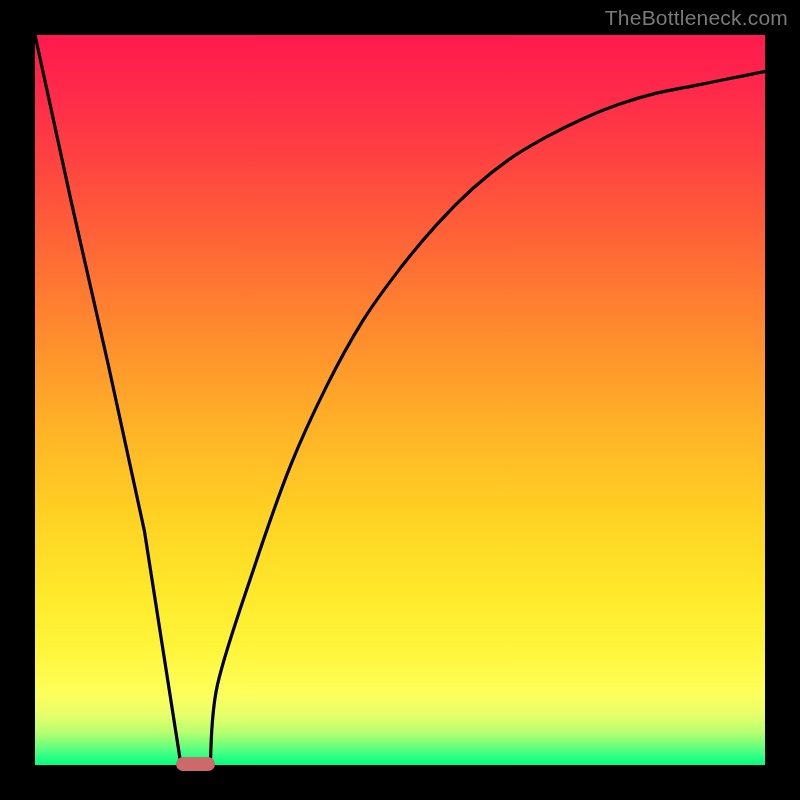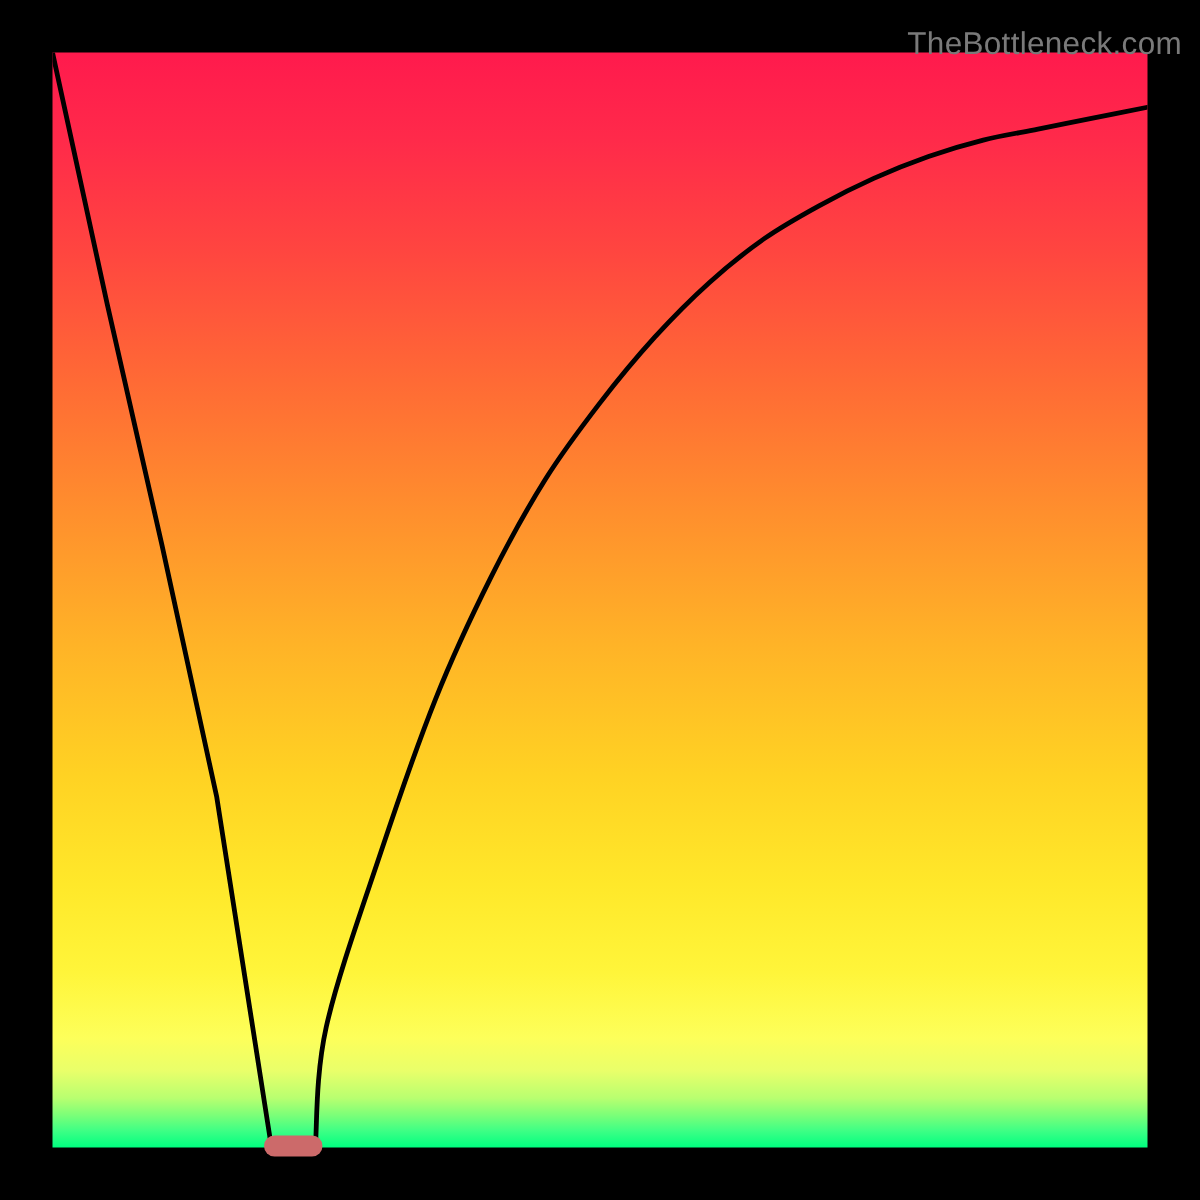--- a/index.html
+++ b/index.html
@@ -39,21 +39,21 @@
       #fdff5a 90%,
       #e9ff6a 93%,
       #b8ff70 95.5%,
       #7dff78 97%,
       #3dff85 98.5%,
       #00ff80 100%
     );
   }
   .watermark {
     position: absolute;
-    top: 18px;
+    top: 6px;
     right: 12px;
     color: #7a7a7a;
     font-size: 21px;
     letter-spacing: 0.2px;
     font-family: Arial, Helvetica, sans-serif;
   }
   svg.curve {
     position: absolute;
     top: 0;
     left: 0;

